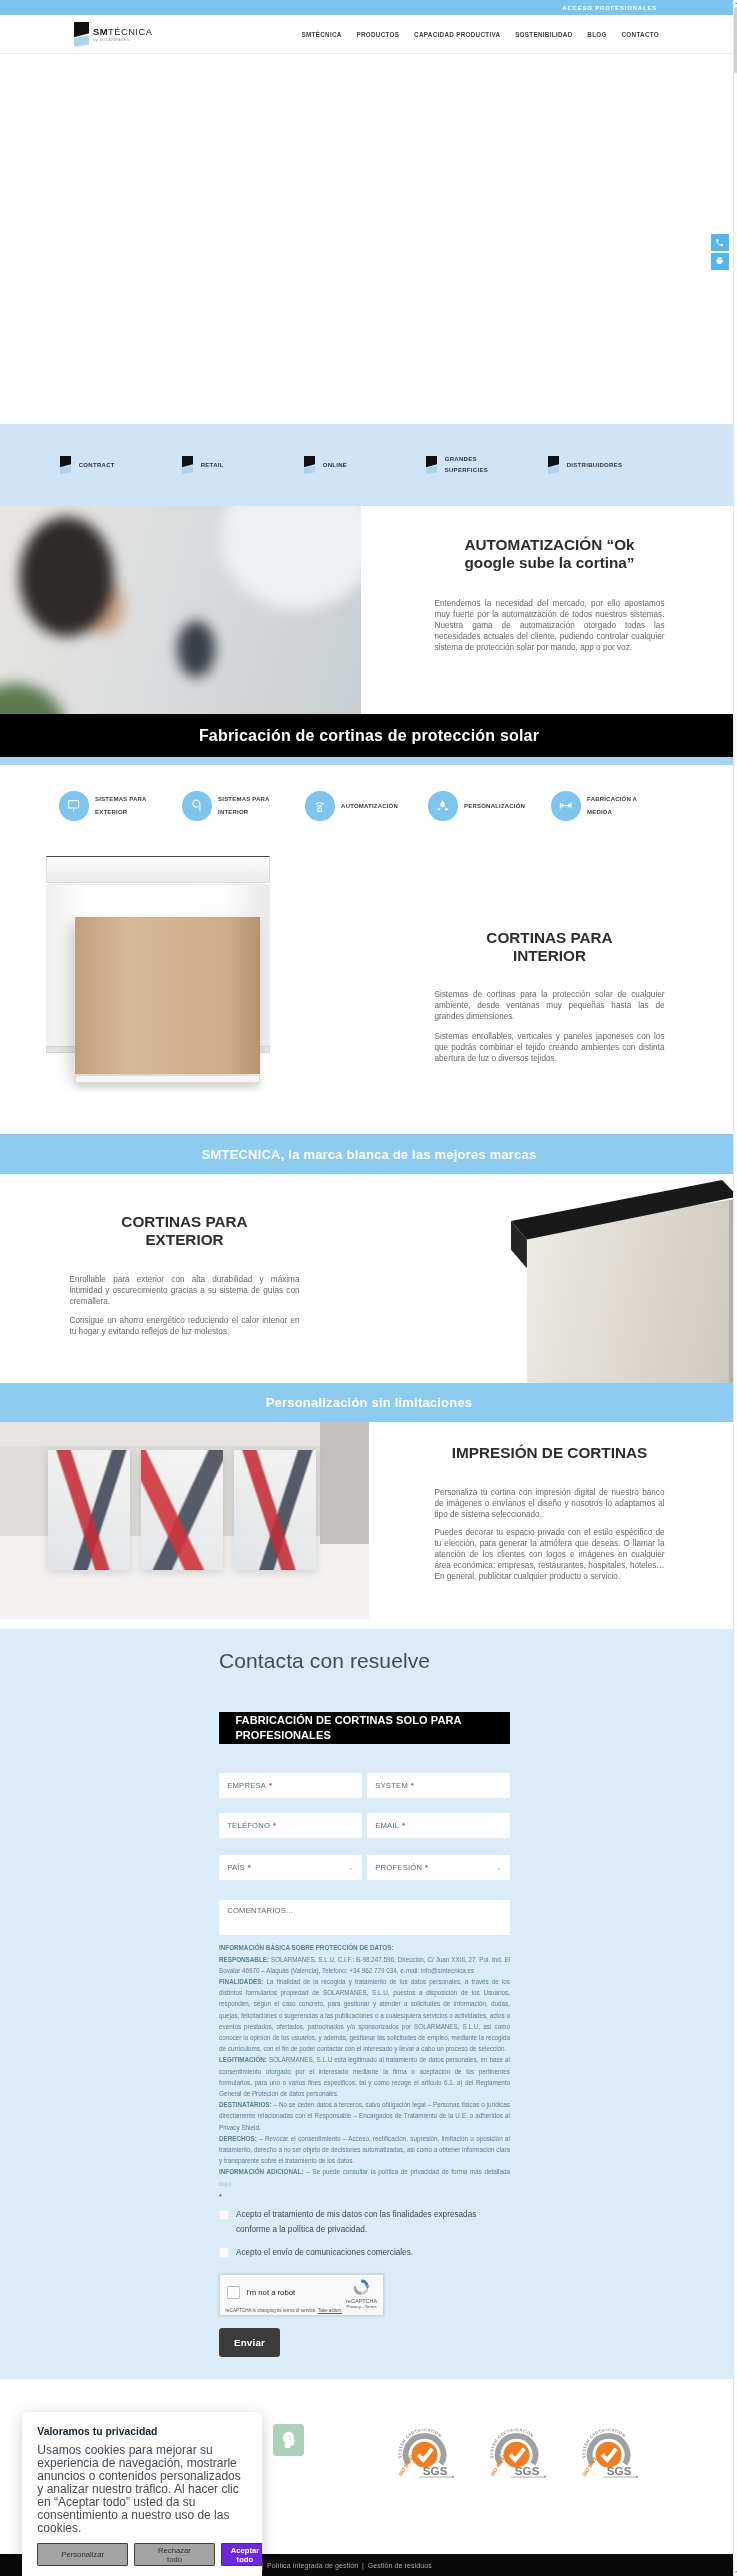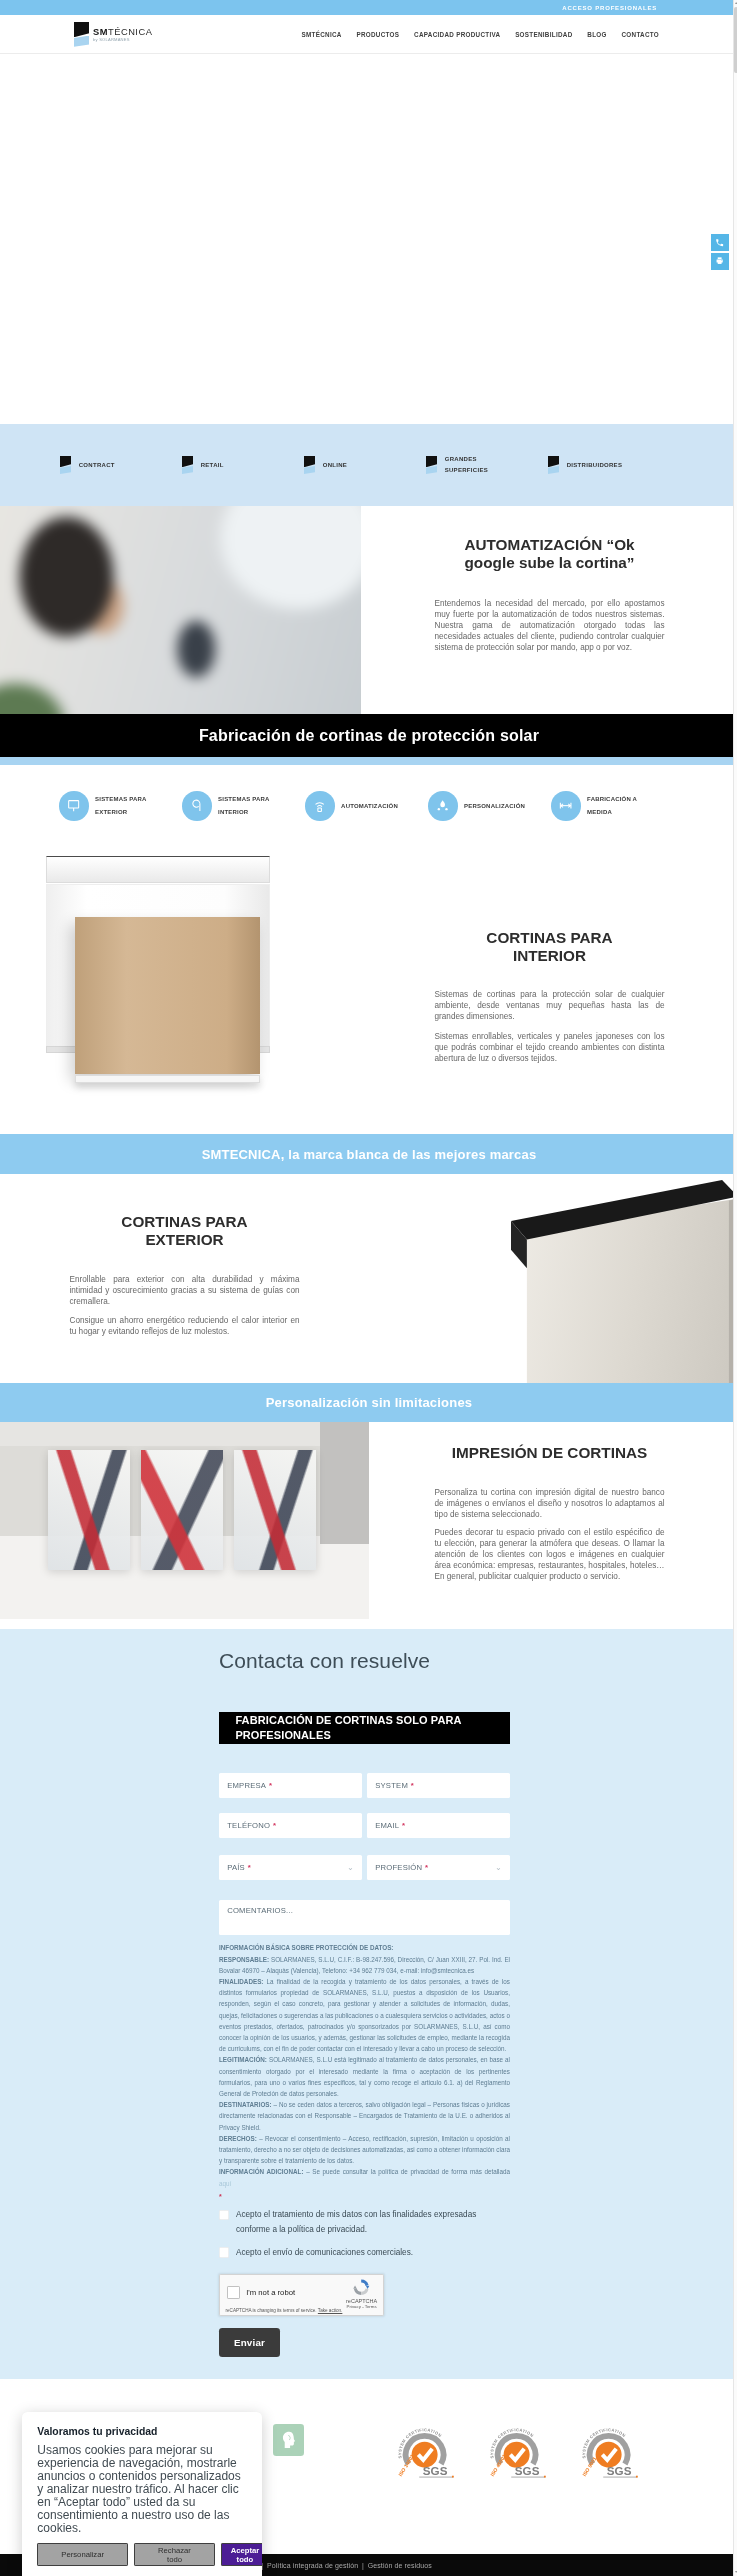--- a/index.html
+++ b/index.html
@@ -157,21 +157,21 @@
   .footer .flinks{font-size:7px;color:#a8a8a8;letter-spacing:0.1px}
   .footer .sep{margin:0 3.8px;color:#a8a8a8}
 
   
   .cookie{position:absolute;top:2412px;left:22px;width:240px;height:184px;background:#fff;border-radius:5.5px;box-shadow:0 3.3px 15.3px rgba(0,0,0,.2);padding:14px 15.3px;z-index:45;overflow:hidden}
   .ck-title{font-size:10.4px;font-weight:bold;color:#16202a}
   .ck-body{margin-top:6.6px;font-size:12px;line-height:13px;color:#414b52}
   .ck-btns{display:flex;gap:6px;margin-top:8.7px}
   .ck-btns button{height:23px;font-family:inherit;font-size:7.7px;cursor:pointer;border-radius:1.1px}
   .ck-outline{background:#a3a3a3;border:1.1px solid #3f3f3f;color:#2e2e2e;padding:0 23px}
-  .ck-dark{background:#4c1d95;border:1.1px solid #3f3f3f;color:#fff;padding:0 8.7px;font-weight:bold}
+  .ck-dark{background:#6d28d9;border:1.1px solid #3f3f3f;color:#fff;padding:0 8.7px;font-weight:bold}
 
   
   .sbar{position:absolute;top:0;right:0;width:5.5px;height:2576px;background:#fbfbfb;border-left:0.5px solid #e6e6e6;z-index:60}
   .sbar .ar{position:absolute;left:0;width:5.5px;height:5.5px;color:#8a8a8a;font-size:3.3px;text-align:center;line-height:5.5px}
   .sbar .ar-up{top:0.5px}
   .sbar .ar-dn{bottom:0.5px}
   .sbar .thumb{position:absolute;left:0.5px;top:6.6px;width:4.4px;height:66px;background:#cfcfcf;border-radius:2.2px}
 </style>
 </head>
 <body>

